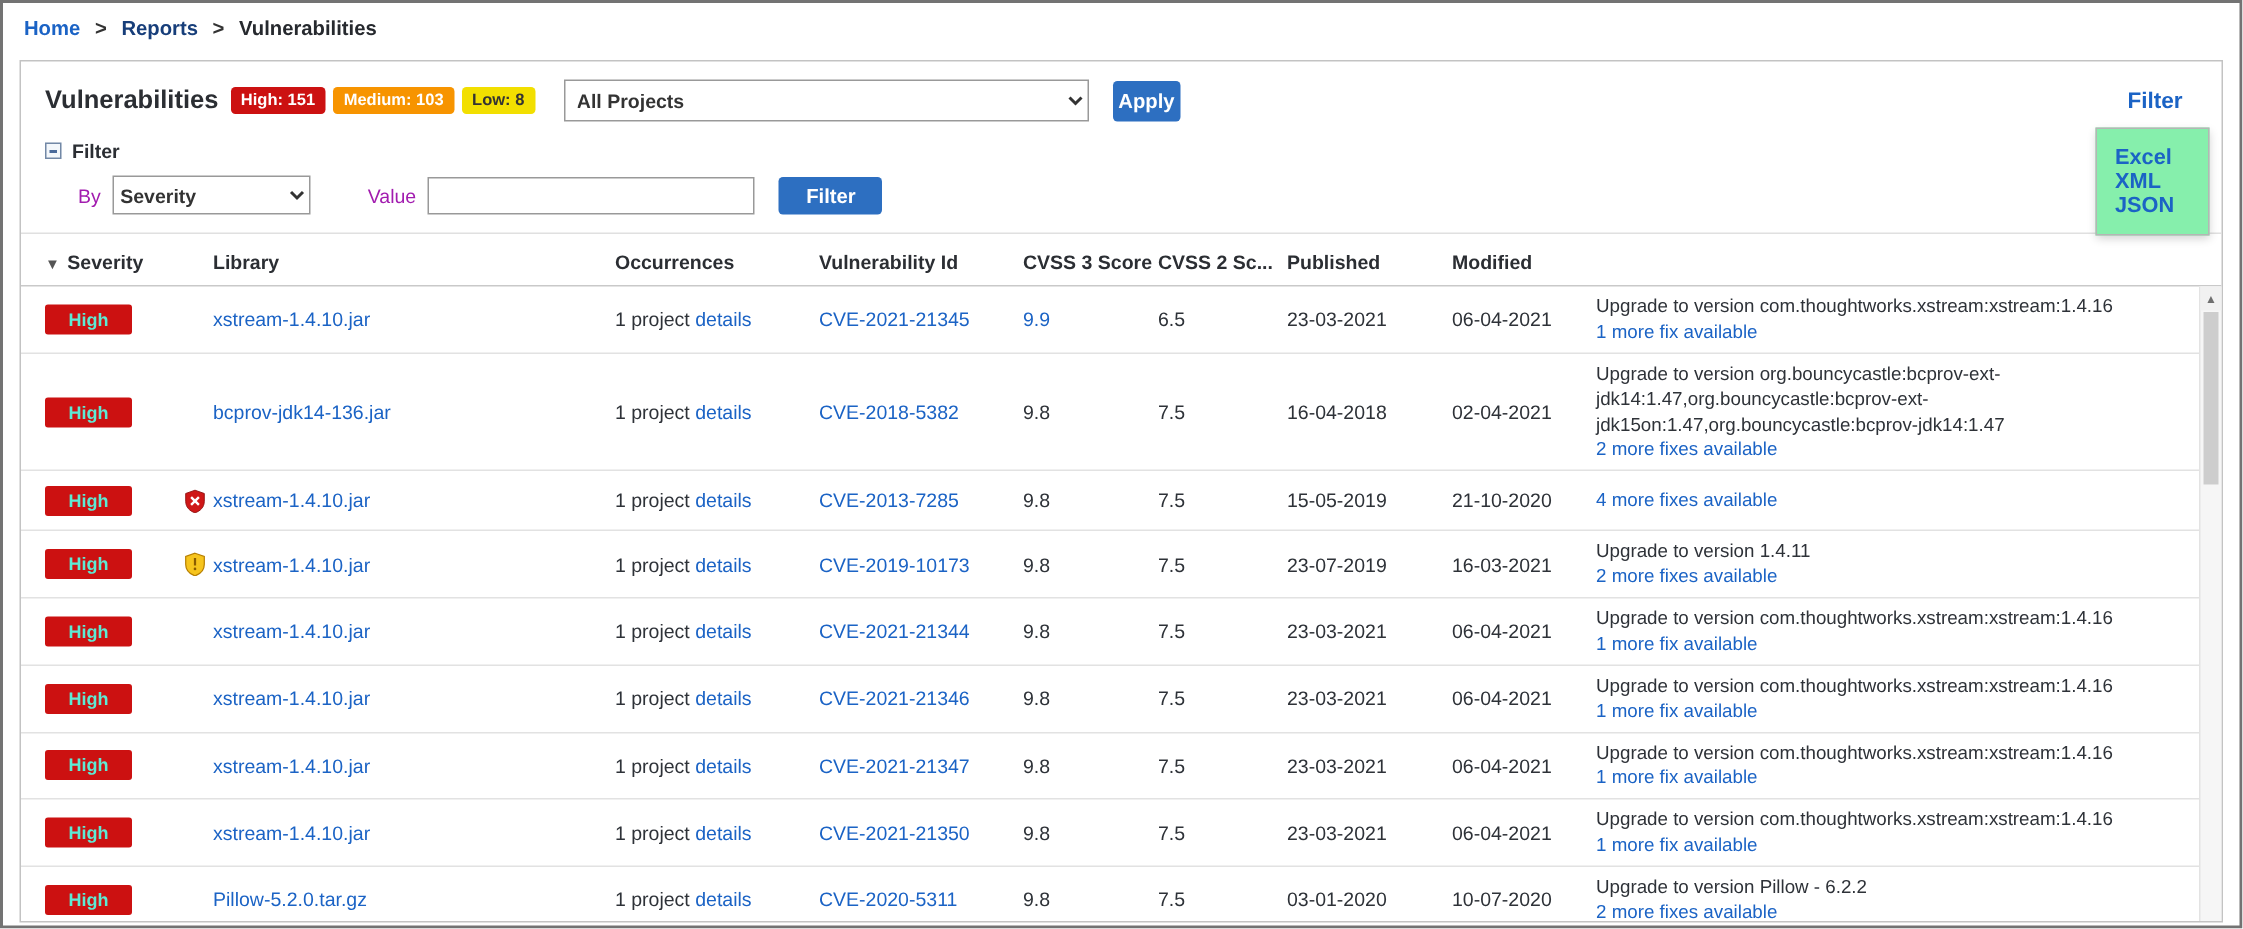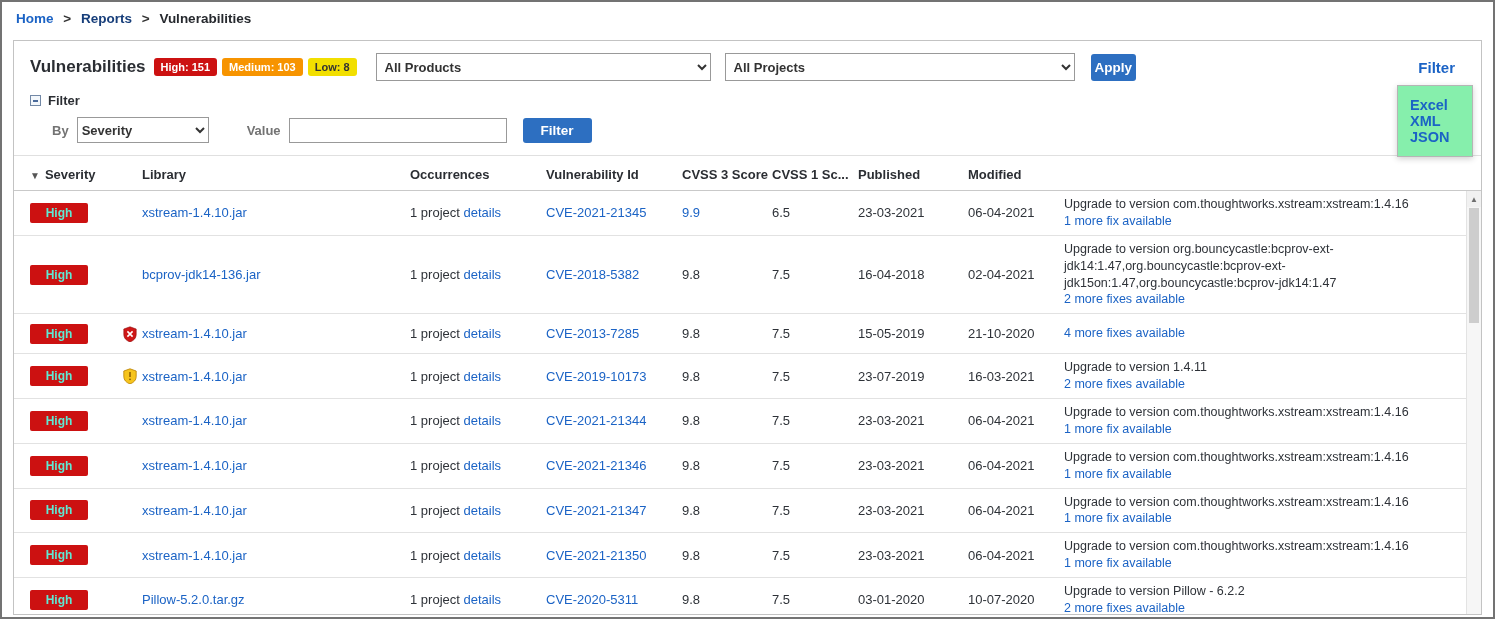--- a/index.html
+++ b/index.html
@@ -33,21 +33,21 @@
 
   .export-menu { position:absolute; top:44px; right:8px; width:76px; background:#86efac; border:1px solid #b5b5b5; box-shadow:0 2px 6px rgba(0,0,0,.18); z-index:60; padding:11px 12px; display:flex; flex-direction:column; gap:0; }
   .export-menu a { color:#1b63c5; font-weight:700; font-size:14.5px; text-decoration:none; cursor:pointer; }
 
   
   .filter-section { padding:2px 16px 12px; border-bottom:1px solid #e0e0e0; }
   .filter-head { display:flex; align-items:center; gap:7px; font-weight:700; color:#2b2e33; margin-bottom:9px; }
   .collapse-icon { width:11px; height:11px; border:1px solid #7288a6; background:#f3f7fb; display:inline-flex; align-items:center; justify-content:center; cursor:pointer; }
   .collapse-icon::before { content:""; width:5px; height:2px; background:#4a6a9a; }
   .filter-row { display:flex; align-items:center; }
-  .lbl { font-weight:700; color:#737373;padding-left:22px; }
+  .lbl { font-weight:400; color:#a21caf;padding-left:22px; }
   select.small { width:132px; height:26px; font-weight:700; color:#333; border:1px solid #999; background:#fff; font-size:13px; font-family:"Liberation Sans",sans-serif; margin-left:8px; }
   input.value-input { width:218px; height:25px; border:1px solid #999; margin-left:8px; padding:0 6px; font-size:13px; font-family:"Liberation Sans",sans-serif; }
   .filter-row .lbl.value { margin-left:16px; }
   .filter-btn { margin-left:16px; padding:5px 18px; }
 
   
   .grid { display:grid; grid-template-columns:112px 268px 136px 136px 90px 86px 110px 96px 1fr; }
   .thead { padding:11px 18px 8px 16px; font-weight:700; color:#2b2e33; border-bottom:1px solid #c9c9c9; }
   .thead .hc { white-space:nowrap; }
   .sort-icon { color:#555; font-size:10px; margin-right:5px; cursor:pointer; }
@@ -79,23 +79,20 @@
     <span class="bc-current">Vulnerabilities</span>
   </div>
 
   <div class="panel">
 
     <div class="toolbar">
       <span class="title">Vulnerabilities</span>
       <span class="badge badge-high">High: 151</span>
       <span class="badge badge-med">Medium: 103</span>
       <span class="badge badge-low">Low: 8</span>
-      <select class="big">
-        <option>All Products</option>
-      </select>
       <select class="big second">
         <option>All Projects</option>
       </select>
       <button class="btn apply-btn">Apply</button>
       <span class="export">Filter</span>
     </div>
 
     <div class="export-menu">
       <a>Excel</a>
       <a>XML</a>
@@ -117,21 +114,21 @@
         <button class="btn filter-btn">Filter</button>
       </div>
     </div>
 
     <div class="grid thead">
       <div class="hc"><span class="sort-icon">▼</span><span>Severity</span></div>
       <div class="hc">Library</div>
       <div class="hc">Occurrences</div>
       <div class="hc">Vulnerability Id</div>
       <div class="hc">CVSS 3 Score</div>
-      <div class="hc">CVSS 1 Sc...</div>
+      <div class="hc">CVSS 2 Sc...</div>
       <div class="hc">Published</div>
       <div class="hc">Modified</div>
     </div>
 
     <div class="tbody">
 
   <div class="grid trow">
     <div class="c"><span class="sev-badge">High</span></div>
     <div class="c c-lib">
       

